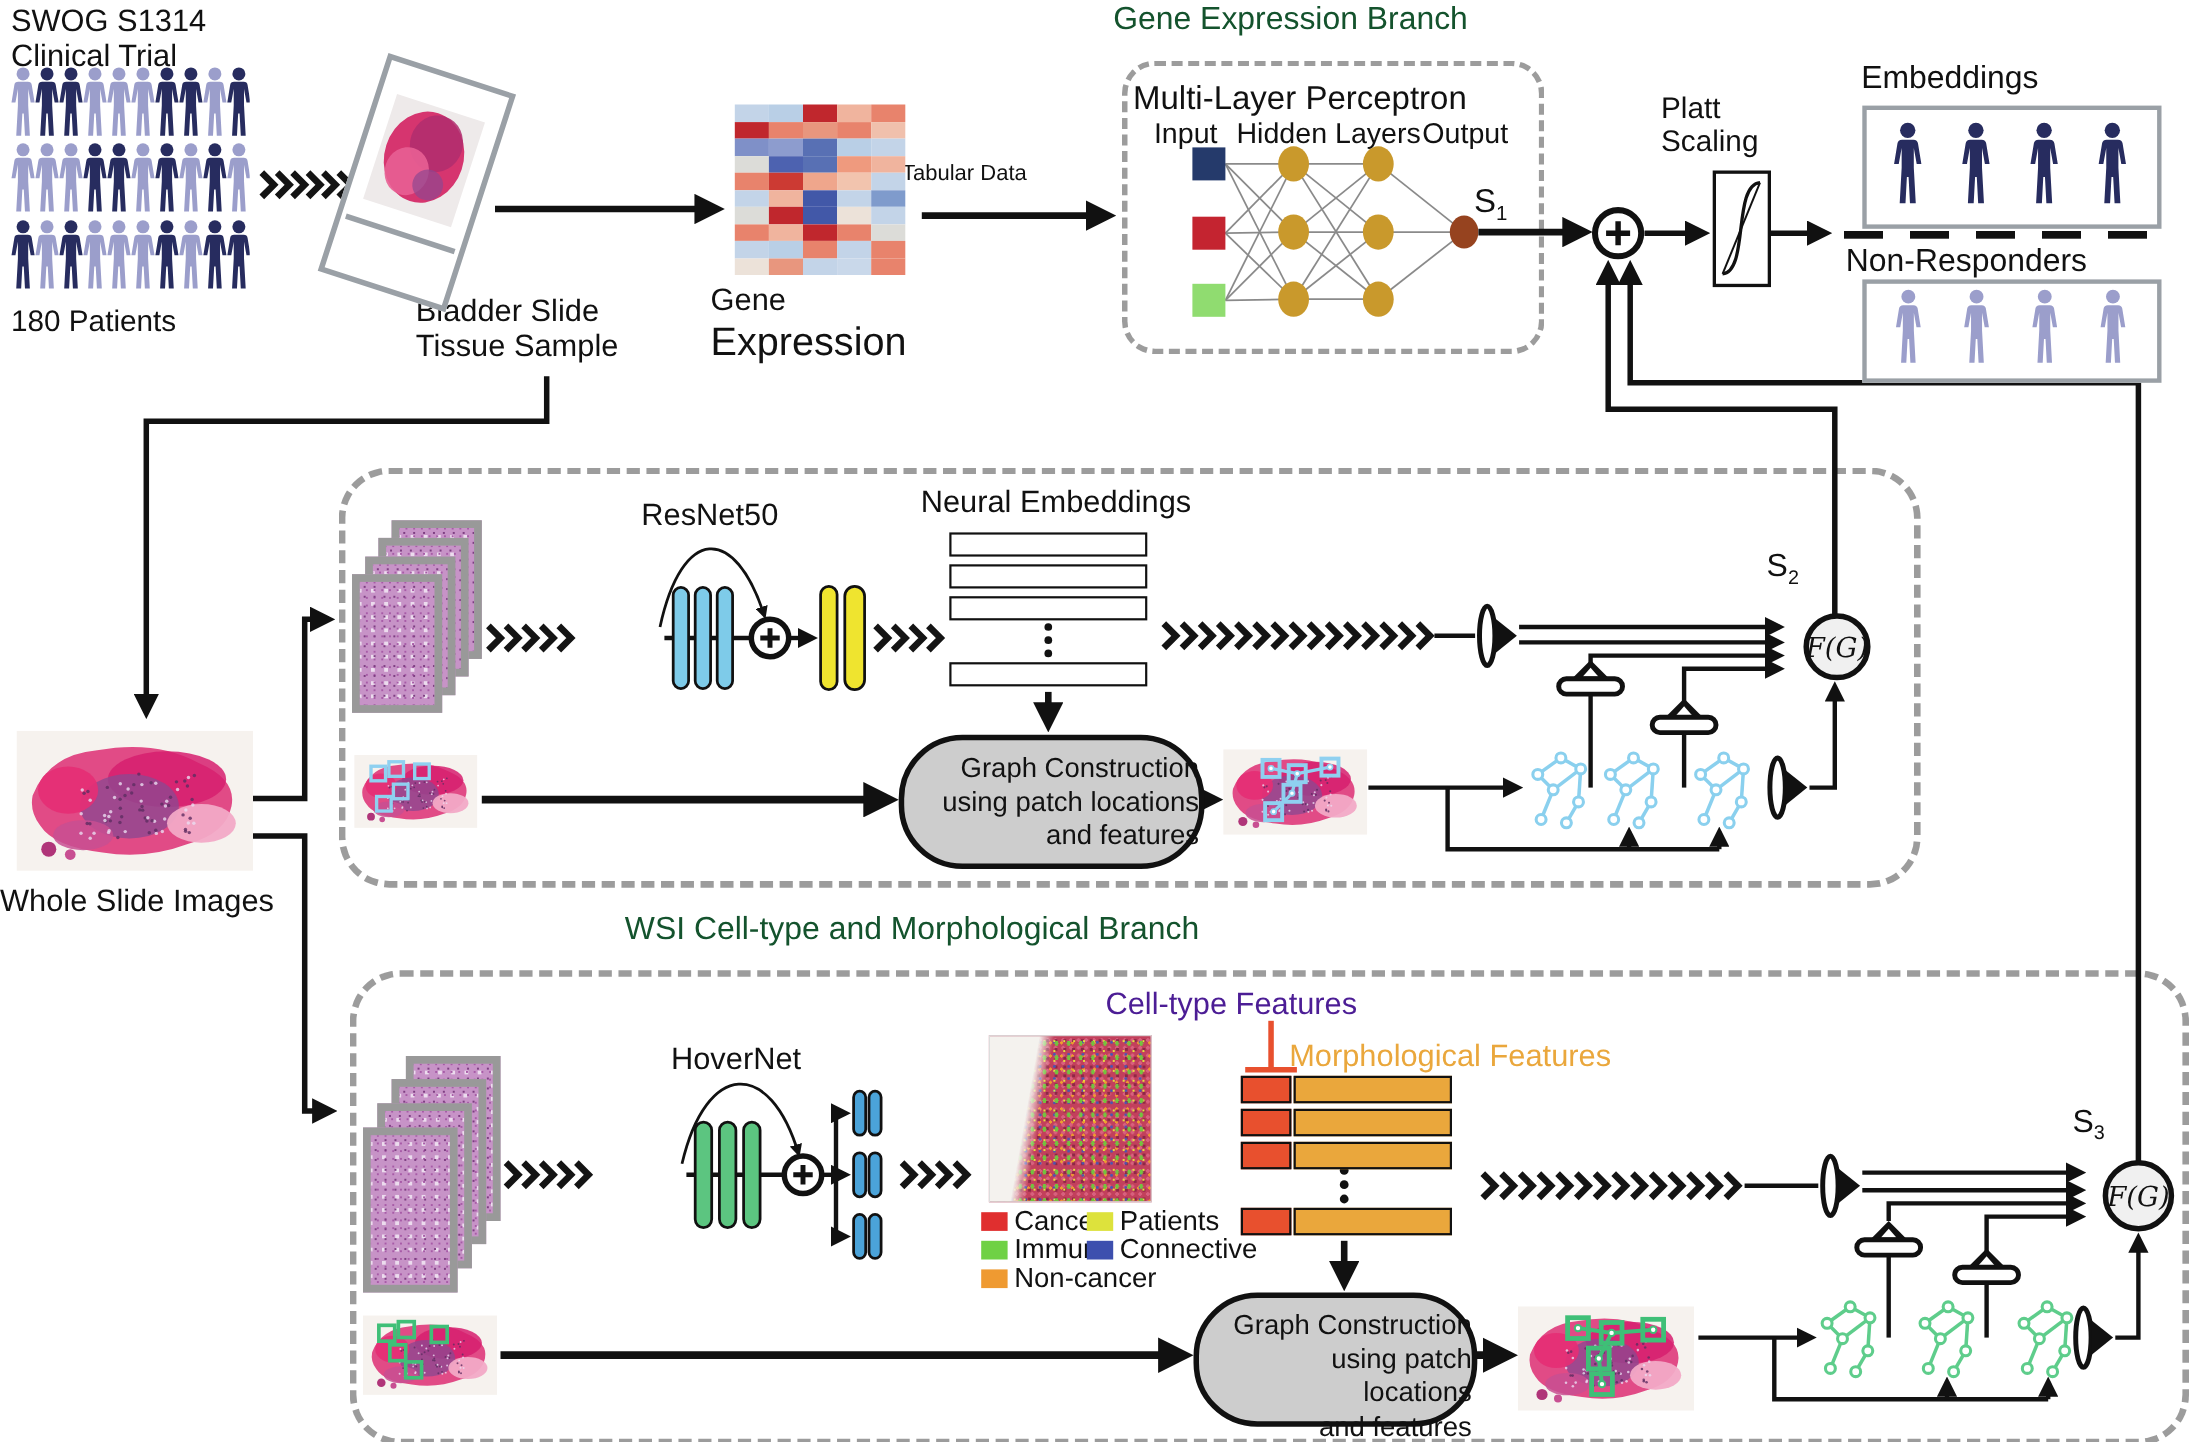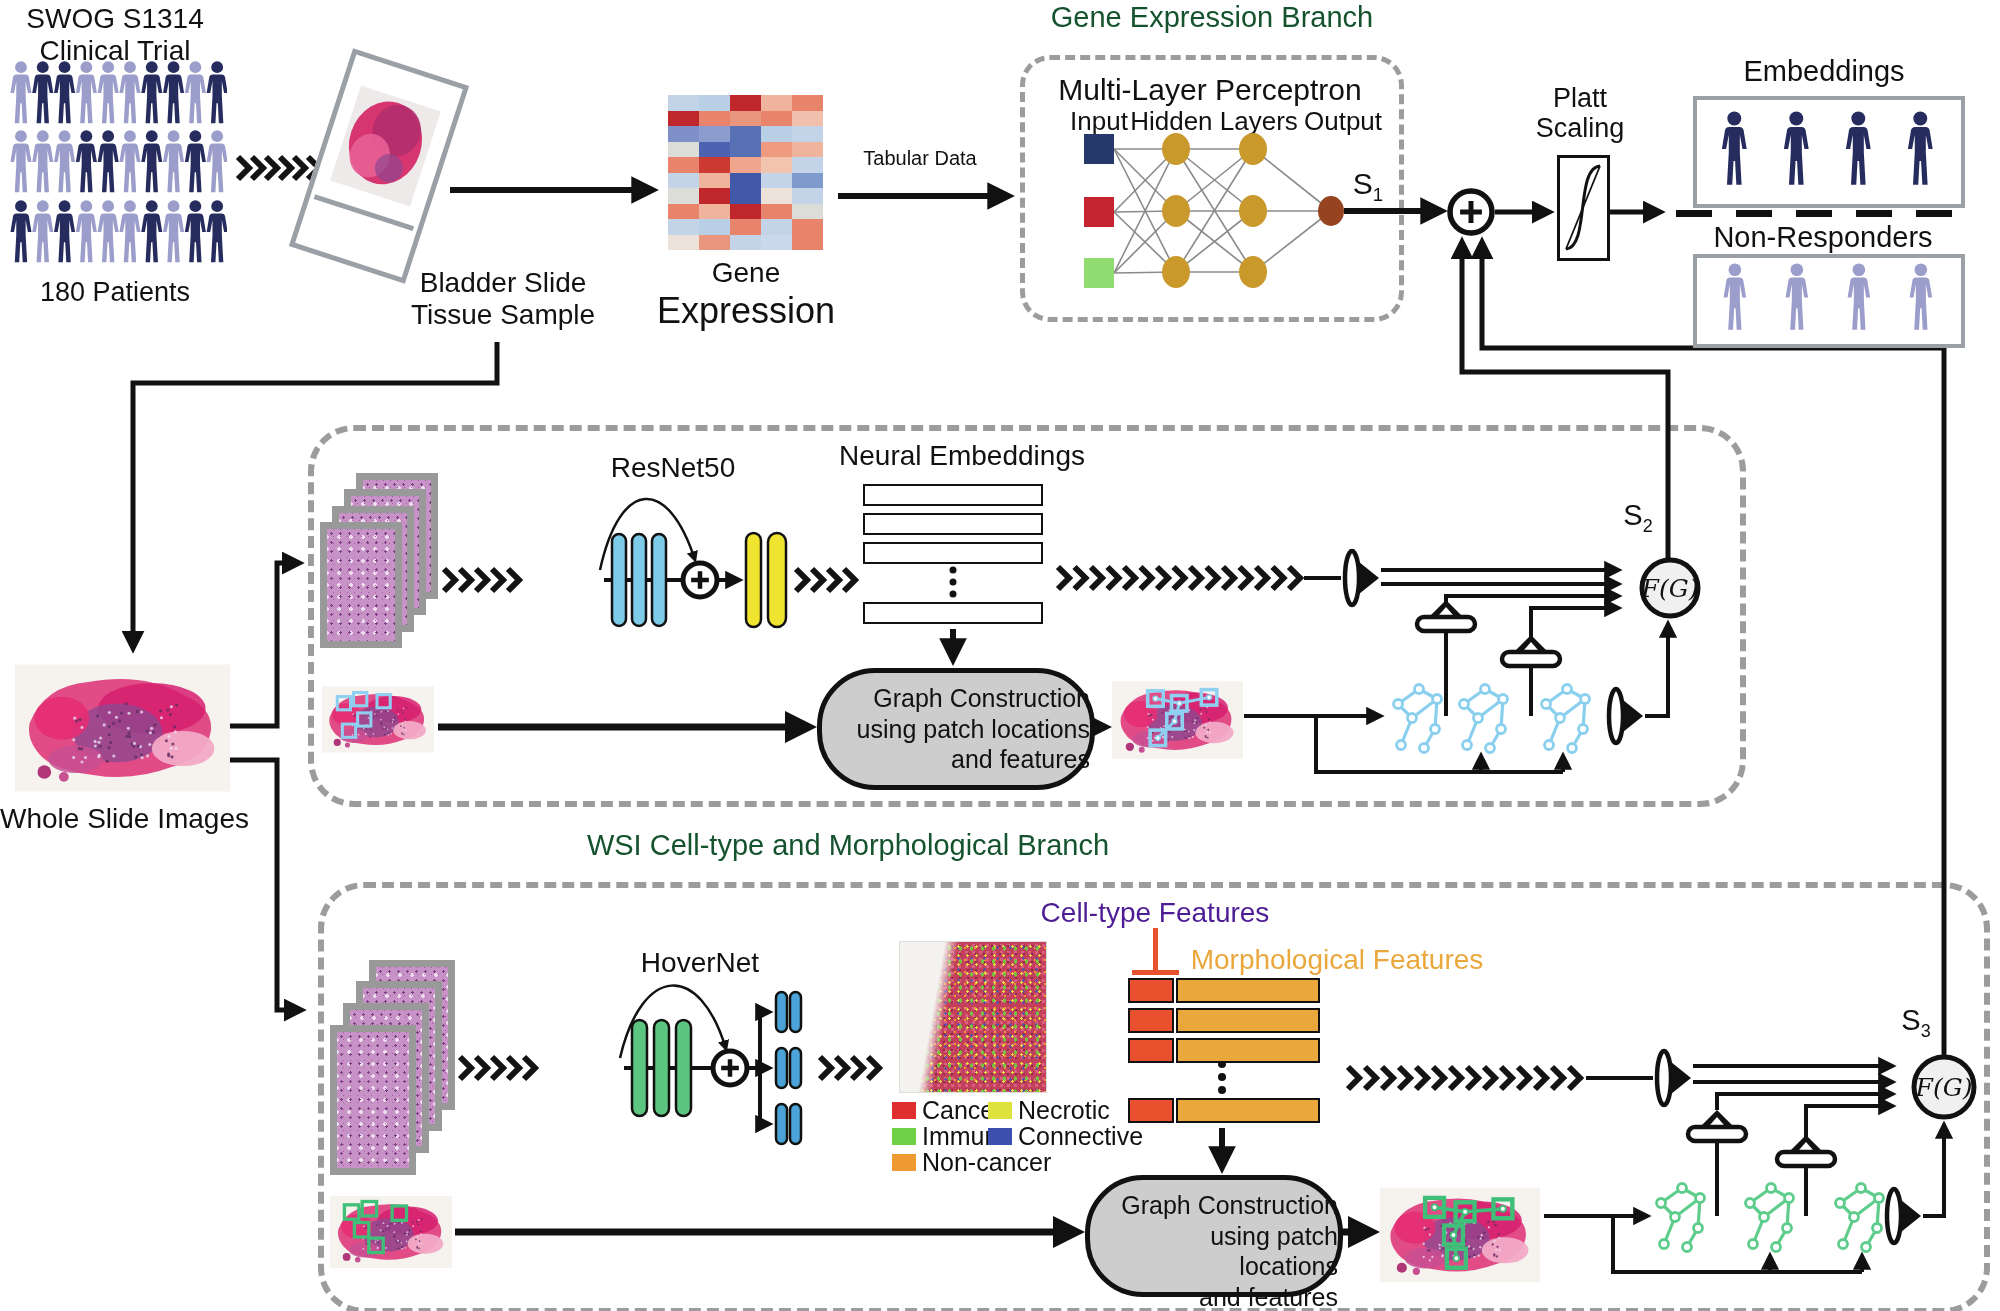--- a/index.html
+++ b/index.html
@@ -1,18 +1,18 @@
 <!DOCTYPE html>
 <html><head>
 <meta charset="utf-8">
 <style>
   html,body{margin:0;padding:0;background:#fff;}
   #canvas{position:relative;width:2000px;height:1311px;background:#fff;overflow:hidden;
           font-family:"Liberation Sans",sans-serif;color:#111;}
-  .lbl{position:absolute;text-align:center;line-height:1.05;white-space:nowrap;}
+  .lbl{position:absolute;line-height:1.05;white-space:nowrap;}
   .dashbox{position:absolute;border:6px dashed #9c9c9c;border-radius:46px;z-index:0;}
   .grahambox{position:absolute;background:#cdcdcd;border:5px solid #111;border-radius:58px;z-index:2;
              padding:10px 0 0 20px;font-size:25px;line-height:1.22;text-align:right;}
   .outbox{position:absolute;border:4px solid #9aa0a6;background:#fff;z-index:2;}
   .pinktitle{color:#14532d;}
   sub{font-size:0.62em;}
   #wires{position:absolute;left:0;top:0;z-index:1;}
   .imgdiv{position:absolute;z-index:2;}
   .patch{position:absolute;border:7px solid #999;
     background-color:#c793c7;
@@ -870,21 +870,21 @@
   <div class="lbl" style="left:610px;top:948px;width:180px;font-size:28px;">HoverNet</div>
 
   <div class="segimg" style="left:899px;top:941px;width:146px;height:150px;"></div>
   <div id="legend">
       <div class="legend-item" style="left: 892px; top: 1096px;">
         <span class="legend-sw" style="background: rgb(224, 47, 47);"></span>
         <span>Cancer</span>
       </div>
       <div class="legend-item" style="left: 988px; top: 1096px;">
         <span class="legend-sw" style="background: rgb(221, 226, 60);"></span>
-        <span>Necrotic</span>
+        <span>Patients</span>
       </div>
       <div class="legend-item" style="left: 892px; top: 1122px;">
         <span class="legend-sw" style="background: rgb(111, 209, 69);"></span>
         <span>Immune</span>
       </div>
       <div class="legend-item" style="left: 988px; top: 1122px;">
         <span class="legend-sw" style="background: rgb(61, 79, 174);"></span>
         <span>Connective</span>
       </div>
       <div class="legend-item" style="left: 892px; top: 1148px;">

